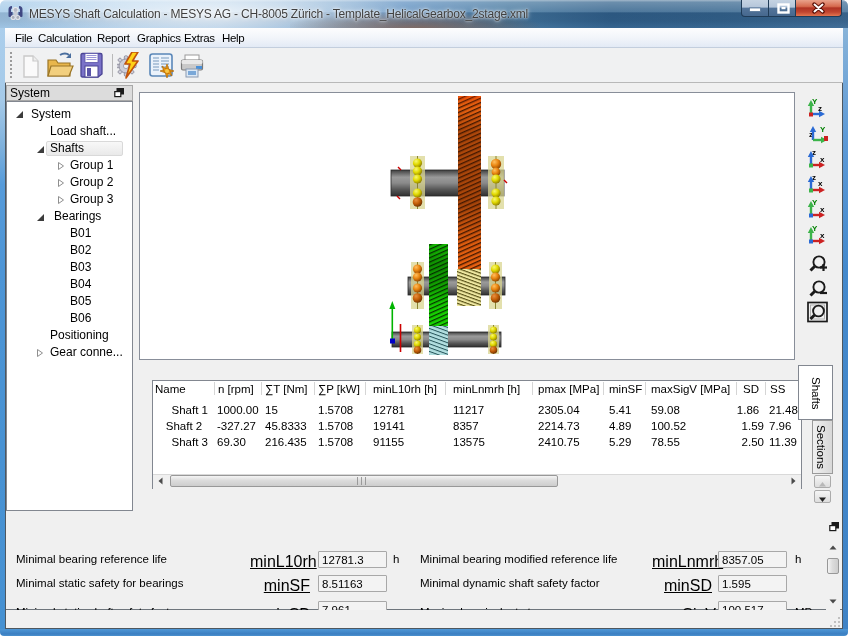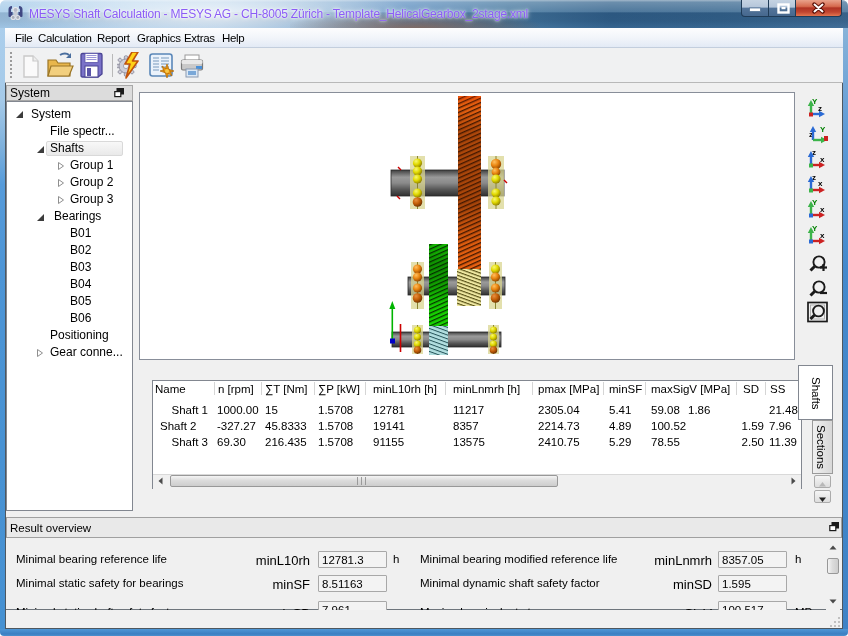--- a/index.html
+++ b/index.html
@@ -5,21 +5,21 @@
 html,body{margin:0;padding:0;background:#ffffff;}
 #page{position:relative;width:848px;height:636px;overflow:hidden;font-family:"Liberation Sans",sans-serif;background:#fff;}
 .abs{position:absolute;}
 
 #titlebar{left:0;top:0;width:848px;height:28px;border-radius:6px 6px 0 0;
  background:linear-gradient(to right,#a6cbe9 0%,#a4c9e8 16%,#9cc1e2 26%,#7fabd2 36%,#5d8fc0 48%,#44779f 60%,#32628c 72%,#35658e 85%,#3f6d96 100%);}
 #titlebar:before{content:"";position:absolute;left:0;top:0;right:0;height:28px;border-radius:6px 6px 0 0;
  background:linear-gradient(to bottom,rgba(255,255,255,.55) 0,rgba(255,255,255,.28) 8%,rgba(255,255,255,.14) 42%,rgba(0,10,40,.12) 46%,rgba(0,10,40,.10) 75%,rgba(90,130,180,.10) 100%);}
 #titleglow{left:20px;top:0px;width:420px;height:28px;background:radial-gradient(ellipse 210px 30px at 190px 50%,rgba(255,255,255,.8) 0%,rgba(255,255,255,.45) 45%,rgba(255,255,255,0) 98%);}
 #titlewarm{left:290px;top:8px;width:250px;height:20px;background:radial-gradient(ellipse 140px 17px at 50% 100%,rgba(155,80,30,.55) 0%,rgba(140,75,30,.28) 55%,rgba(0,0,0,0) 95%);}
-#titletext{left:29px;top:0;height:28px;line-height:29px;font-size:12px;letter-spacing:-0.2px;color:#8b5cf6;white-space:nowrap;text-shadow:0 0 2px #fff,0 0 4px rgba(255,255,255,.75),0 0 6px rgba(255,255,255,.5);}
+#titletext{left:29px;top:0;height:28px;line-height:29px;font-size:12px;letter-spacing:-0.2px;color:#404040;white-space:nowrap;text-shadow:0 0 2px #fff,0 0 4px rgba(255,255,255,.75),0 0 6px rgba(255,255,255,.5);}
 #borderL{left:0;top:28px;width:5px;height:601px;background:linear-gradient(to bottom,#abceec 0%,#a5cae9 12%,#7db0dc 20%,#569bda 26%,#4d95d6 40%,#4892d3 70%,#4691d2 100%);}
 #borderR{left:843px;top:28px;width:5px;height:601px;background:linear-gradient(to bottom,#88b3d8 0%,#5e9ad6 18%,#4489cc 40%,#3f83c6 100%);}
 #borderB{left:0px;top:629px;width:848px;height:7px;border-radius:0 0 4px 4px;background:linear-gradient(to bottom,#4e97d6,#3b7fc2 70%,#4a90ce);}
 
 .winbtn{top:0px;height:17px;border:1px solid #1f3b57;border-top:none;box-sizing:border-box;}
 #btnmin{left:741px;width:28px;border-radius:0 0 0 4px;background:linear-gradient(to bottom,#c5d3e2 0%,#b5c6da 45%,#54759a 50%,#46688e 100%);}
 #btnmax{left:768px;width:28px;background:linear-gradient(to bottom,#c5d3e2 0%,#b5c6da 45%,#54759a 50%,#46688e 100%);}
 #btnclose{left:795px;width:47px;border-radius:0 0 4px 0;background:linear-gradient(to bottom,#e9a28b 0%,#d66a4e 40%,#b03323 50%,#c04530 75%,#e2754f 100%);}
 
 #client{left:5px;top:28px;width:838px;height:601px;background:#f0f0f0;border-left:1px solid #4e575f;border-right:1px solid #4e575f;border-bottom:1px solid #4e575f;box-sizing:border-box;}
@@ -46,21 +46,21 @@
 .sbthumbv{background:linear-gradient(to right,#f4f4f4,#dcdcdc 45%,#cdcdcd);border:1px solid #989898;border-radius:2px;box-sizing:border-box;}
 
 #tabshafts{left:798px;top:365px;width:35px;height:55px;background:#fff;border:1px solid #828790;box-sizing:border-box;}
 #tabsections{left:812px;top:420px;width:21px;height:54px;background:linear-gradient(to right,#f0f0f0,#d8d8d8);border:1px solid #9a9a9a;box-sizing:border-box;}
 .vtext{position:absolute;font-size:11.5px;color:#000;transform:rotate(90deg);transform-origin:left top;white-space:nowrap;}
 .minibtn{position:absolute;left:814px;width:17px;height:13px;background:linear-gradient(to bottom,#f5f5f5,#ddd);border:1px solid #ababab;border-radius:2px;box-sizing:border-box;}
 
 #reshead{left:6px;top:517px;width:836px;height:21px;background:#e9e9e9;border:1px solid #a0a0a0;box-sizing:border-box;font-size:11.5px;line-height:20px;color:#000;}
 #resbody{left:6px;top:538px;width:836px;height:72px;background:#f0f0f0;border-bottom:1px solid #6e757c;box-sizing:border-box;}
 .rlabel{position:absolute;font-size:11.5px;color:#000;white-space:nowrap;}
-.rcode{position:absolute;font-size:13px;color:#000;text-align:right;}
+.rcode{position:absolute;font-size:16px;color:#000;text-align:right;text-decoration:underline;}
 .rbox{position:absolute;width:69px;height:17px;background:#f3f3f3;border:1px solid #a8a8a8;border-radius:1px;box-sizing:border-box;font-size:11.5px;line-height:16px;padding-left:3px;color:#000;}
 
 #statusbar{left:6px;top:610px;width:836px;height:18px;background:#f0f0f0;}
 </style>
 </head>
 <body>
 <div id="page">
 
   <div class="abs" id="titlebar"></div>
   <div class="abs" id="titleglow"></div>
@@ -188,21 +188,21 @@
     <rect x="3" y="0.5" width="6.5" height="5.5" fill="#1a1a1a" stroke="#1a1a1a"></rect>
     <rect x="0.8" y="3.6" width="6" height="5" fill="#fff" stroke="#1a1a1a" stroke-width="1.2"></rect>
   </svg>
   <div class="abs" id="treebody"></div>
   <div class="abs" id="treesel"></div>
   <div class="abs" id="treeitems">
     <svg class="abs" style="left:15px;top:110px" width="9" height="9" viewBox="0 0 9 9">
         <path d="M8,1 L8,8 L1,8 Z" fill="#3c3c3c"></path>
       </svg>
     <div class="treetext" style="left:31px;top:107px">System</div>
-    <div class="treetext" style="left:50px;top:124px">File spectr...</div>
+    <div class="treetext" style="left:50px;top:124px">Load shaft...</div>
     <svg class="abs" style="left:36px;top:145px" width="9" height="9" viewBox="0 0 9 9">
         <path d="M8,1 L8,8 L1,8 Z" fill="#3c3c3c"></path>
       </svg>
     <div class="treetext" style="left:50px;top:141px">Shafts</div>
     <svg class="abs" style="left:57px;top:161px" width="8" height="10" viewBox="0 0 8 10">
         <path d="M1.5,1.5 L6.5,5 L1.5,8.5 Z" fill="none" stroke="#8f8f8f" stroke-width="1"></path>
       </svg>
     <div class="treetext" style="left:70px;top:158px">Group 1</div>
     <svg class="abs" style="left:57px;top:178px" width="8" height="10" viewBox="0 0 8 10">
         <path d="M1.5,1.5 L6.5,5 L1.5,8.5 Z" fill="none" stroke="#8f8f8f" stroke-width="1"></path>
@@ -496,24 +496,24 @@
 
     <div class="td" style="left:160px;top:402px;width:48px;text-align:right">Shaft 1</div>
     <div class="td" style="left:217px;top:402px">1000.00</div>
     <div class="td" style="left:265px;top:402px">15</div>
     <div class="td" style="left:318px;top:402px">1.5708</div>
     <div class="td" style="left:373px;top:402px">12781</div>
     <div class="td" style="left:453px;top:402px">11217</div>
     <div class="td" style="left:538px;top:402px">2305.04</div>
     <div class="td" style="left:609px;top:402px">5.41</div>
     <div class="td" style="left:651px;top:402px">59.08</div>
-    <div class="td" style="left:688px;top:402px;width:48px;text-align:left">1.86</div>
+    <div class="td" style="left:724px;top:402px;width:48px;text-align:center">1.86</div>
     <div class="td" style="left:769px;top:402px">21.48</div>
 
-    <div class="td" style="left:160px;top:418px;width:48px;text-align:left">Shaft 2</div>
+    <div class="td" style="left:160px;top:418px;width:48px;text-align:center">Shaft 2</div>
     <div class="td" style="left:217px;top:418px">-327.27</div>
     <div class="td" style="left:265px;top:418px">45.8333</div>
     <div class="td" style="left:318px;top:418px">1.5708</div>
     <div class="td" style="left:373px;top:418px">19141</div>
     <div class="td" style="left:453px;top:418px">8357</div>
     <div class="td" style="left:538px;top:418px">2214.73</div>
     <div class="td" style="left:609px;top:418px">4.89</div>
     <div class="td" style="left:651px;top:418px">100.52</div>
     <div class="td" style="left:716px;top:418px;width:48px;text-align:right">1.59</div>
     <div class="td" style="left:769px;top:418px">7.96</div>
@@ -551,21 +551,20 @@
   <div class="vtext" style="left:822px;top:377px">Shafts</div>
   <div class="abs" id="tabsections"></div>
   <div class="vtext" style="left:827px;top:425px">Sections</div>
   <div class="minibtn" style="top:475px"><svg width="15" height="11" viewBox="0 0 15 11">
         <path d="M7.5,3 L11,7.5 L4,7.5 Z" fill="#b8b8b8"></path>
       </svg></div>
   <div class="minibtn" style="top:490px"><svg width="15" height="11" viewBox="0 0 15 11">
         <path d="M7.5,8 L11,3.5 L4,3.5 Z" fill="#222"></path>
       </svg></div>
 
-  <div class="abs" id="reshead"><span style="margin-left:3px">Result overview</span></div>
   <svg class="abs" style="left:829px;top:522px" width="10" height="10" viewBox="0 0 10 10">
     <rect x="3" y="0.5" width="6.5" height="5.5" fill="#1a1a1a" stroke="#1a1a1a"></rect>
     <rect x="0.8" y="3.6" width="6" height="5" fill="#fff" stroke="#1a1a1a" stroke-width="1.2"></rect>
   </svg>
   <div class="abs" id="resbody"></div>
   <div class="abs" id="rescontent">
     <div class="rlabel" style="left:16px;top:553px">Minimal bearing reference life</div>
     <div class="rcode" style="left:250px;top:553px;width:60px">minL10rh</div>
     <div class="rbox" style="left:318px;top:551px">12781.3</div>
     <div class="rlabel" style="left:393px;top:553px">h</div>

